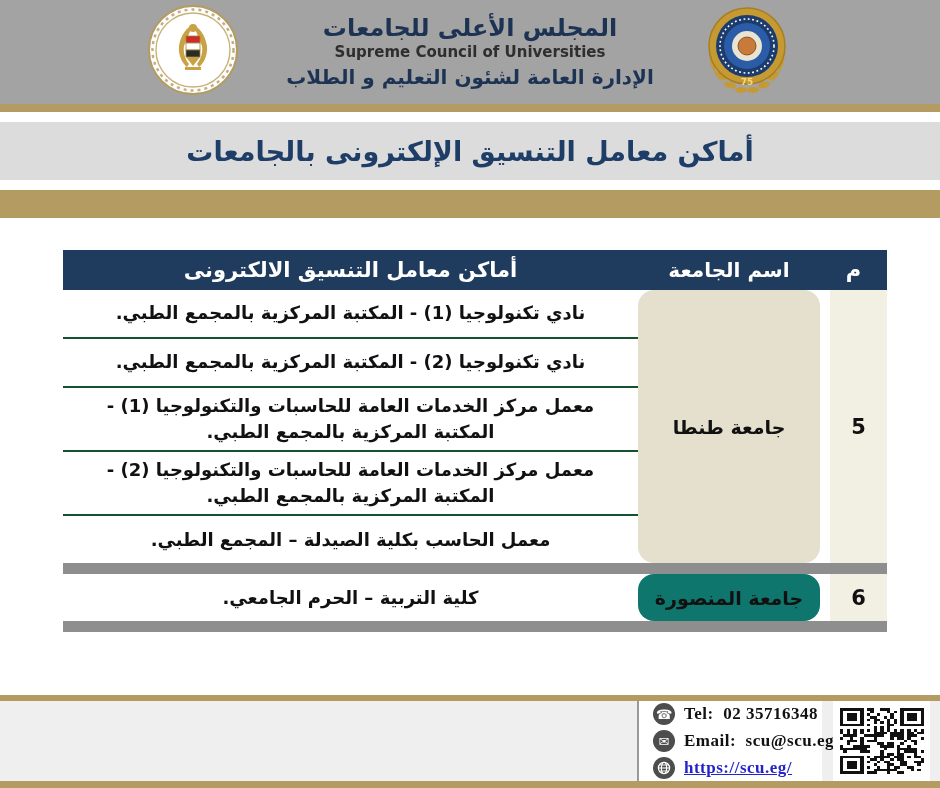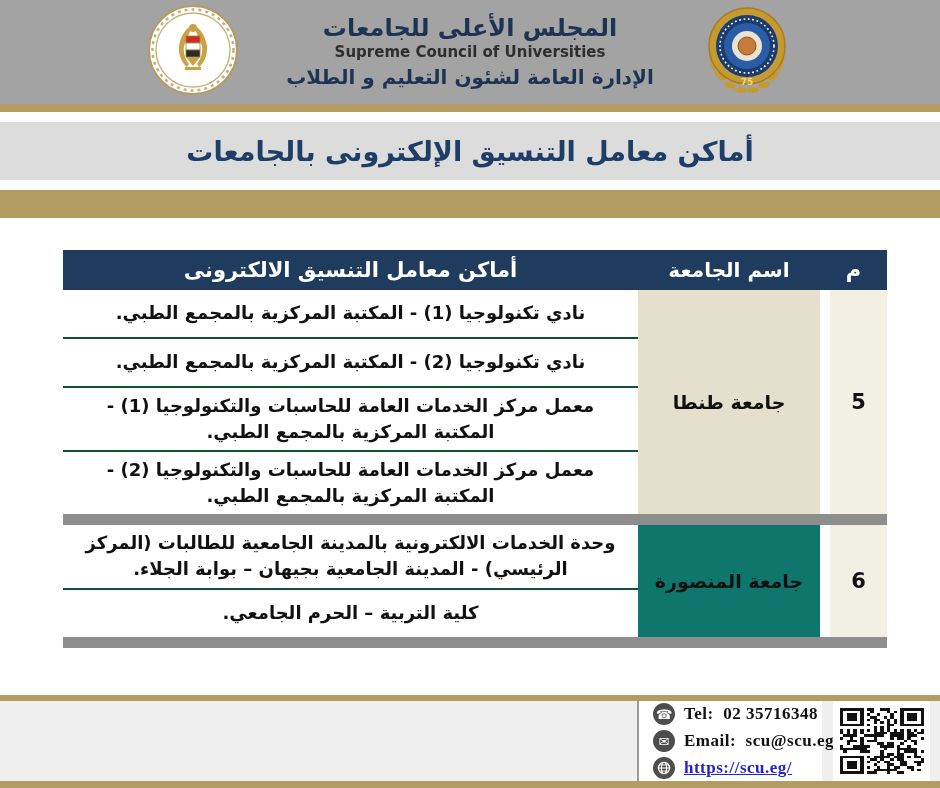--- a/index.html
+++ b/index.html
@@ -24,21 +24,21 @@
   .table-wrap{width:824px;margin:32px 53px 0 63px;direction:rtl;}
   .thead{display:flex;height:40px;background:#1f3b5e;color:#fff;align-items:center;font-weight:bold;}
   .th-index{width:67px;text-align:center;font-size:21px;}
   .th-univ{width:182px;text-align:center;font-size:20px;}
   .th-loc{width:575px;text-align:center;font-size:21px;}
   .trow{display:flex;align-items:stretch;}
   .td-index{width:57px;background:#f2efe3;display:flex;align-items:center;justify-content:center;
             font-size:21px;font-weight:bold;color:#111;}
   .td-gap{width:10px;background:#ffffff;}
   .td-univ{width:182px;background:#e5e0cd;display:flex;align-items:center;justify-content:center;
-           font-size:19px;font-weight:bold;color:#111;text-align:center;}
+           font-size:19px;font-weight:bold;color:#111;text-align:center;border-radius:16px;}
   .trow-alt .td-univ{background:#0f766e;}
   .td-loc{width:575px;background:#ffffff;display:flex;flex-direction:column;}
   .loc-item{min-height:37px;display:flex;align-items:center;justify-content:center;text-align:center;
             padding:5px 14px;font-size:18px;font-weight:bold;color:#111;line-height:1.45;
             border-bottom:2px solid #14532d;}
   .loc-item:last-child{border-bottom:none;}
   .sep{height:11px;background:#8e8e8e;}
   
   .footer{position:absolute;left:0;bottom:0;width:940px;height:93px;box-sizing:border-box;
           border-top:6px solid #b39b61;border-bottom:7px solid #b39b61;background:#efefef;}
@@ -128,29 +128,29 @@
   <div id="table-body">
       <div class="trow">
         <div class="td-index">5</div>
         <div class="td-gap"></div>
         <div class="td-univ">جامعة طنطا</div>
         <div class="td-loc">
           <div class="loc-item">نادي تكنولوجيا (1) - المكتبة المركزية بالمجمع الطبي.</div>
           <div class="loc-item">نادي تكنولوجيا (2) - المكتبة المركزية بالمجمع الطبي.</div>
           <div class="loc-item">معمل مركز الخدمات العامة للحاسبات والتكنولوجيا (1) - المكتبة المركزية بالمجمع الطبي.</div>
           <div class="loc-item">معمل مركز الخدمات العامة للحاسبات والتكنولوجيا (2) - المكتبة المركزية بالمجمع الطبي.</div>
+          <div class="loc-item">معمل الحاسب بكلية الصيدلة – المجمع الطبي.</div>
         </div>
       </div>
       <div class="sep"></div>
       <div class="trow trow-alt">
         <div class="td-index">6</div>
         <div class="td-gap"></div>
         <div class="td-univ">جامعة المنصورة</div>
         <div class="td-loc">
-          <div class="loc-item">وحدة الخدمات الالكترونية بالمدينة الجامعية للطالبات (المركز الرئيسي) - المدينة الجامعية بجيهان – بوابة الجلاء.</div>
           <div class="loc-item">كلية التربية – الحرم الجامعي.</div>
         </div>
       </div>
       <div class="sep"></div>
     </div>
 </div>
 
 <div class="footer">
   <div class="contact-box">
     <div class="contact-row">

